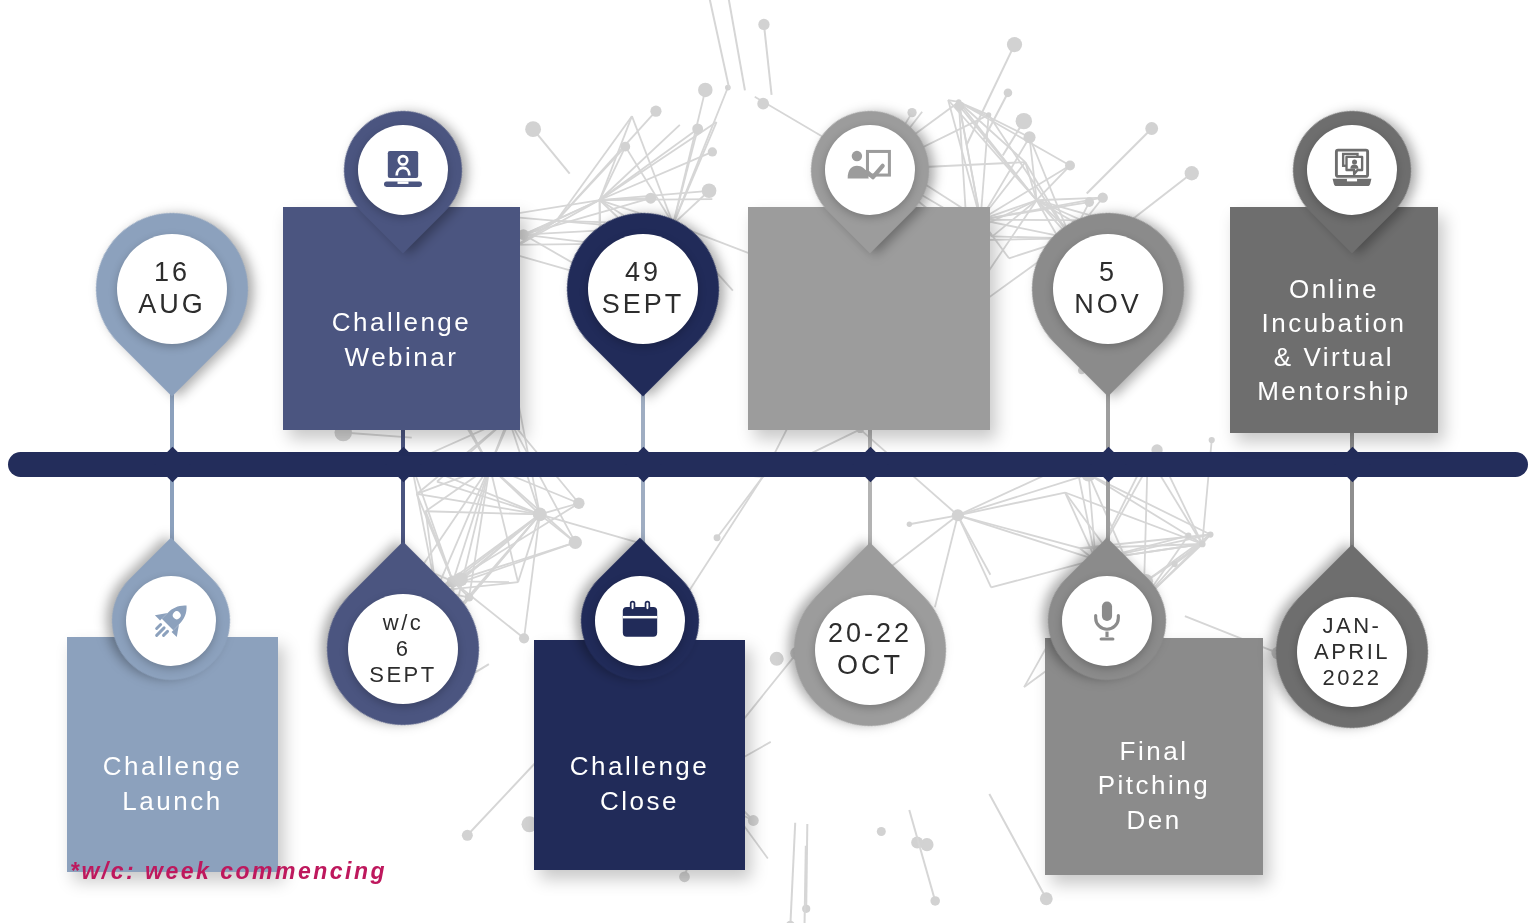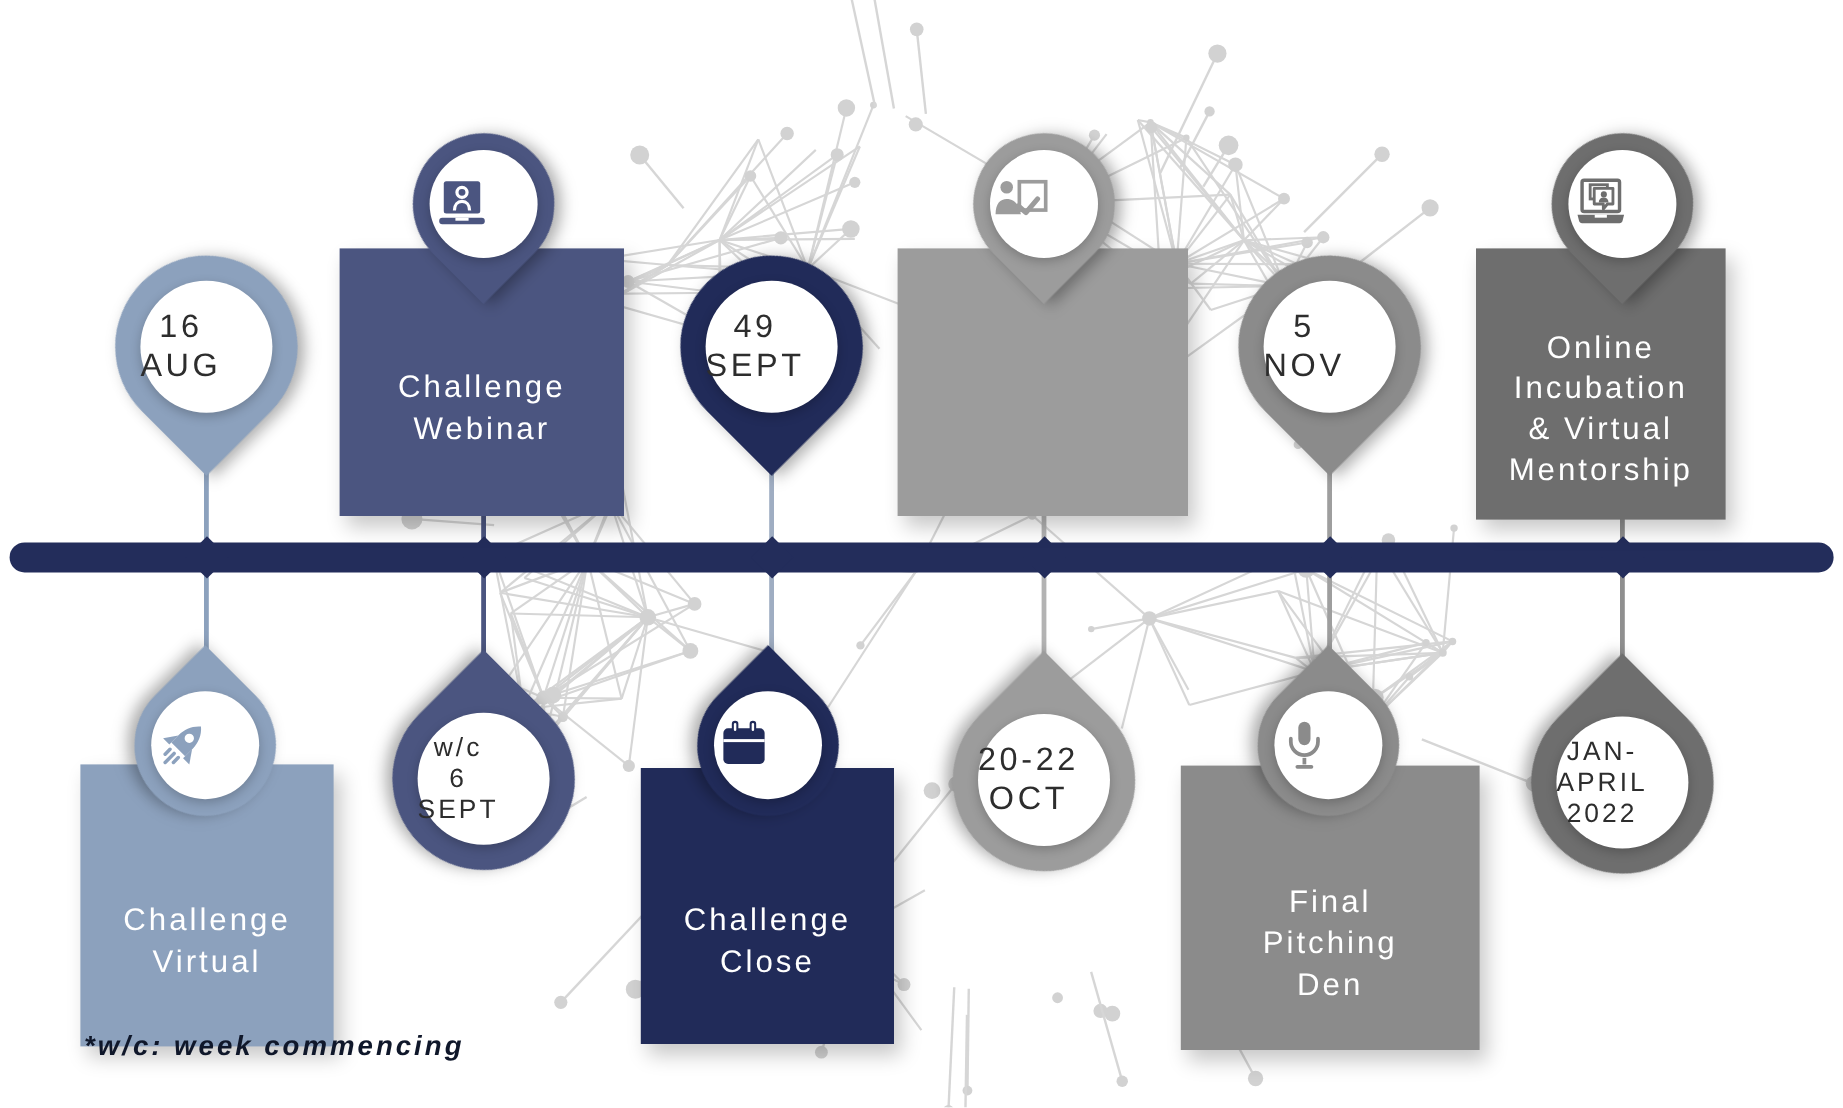--- a/index.html
+++ b/index.html
@@ -20,36 +20,36 @@
     transform:rotate(45deg);top:452px;z-index:2;}
   .connector{position:absolute;width:4px;z-index:1;}
   
   .pin{position:absolute;z-index:4;}
   .pin-lg{width:152px;height:152px;}
   .pin-sm{width:118px;height:118px;}
   .pin-body{position:absolute;inset:0;filter:drop-shadow(3px 5px 6px rgba(0,0,0,.33));}
   .tip-down{border-radius:50% 50% 50% 0;transform:rotate(-45deg);}
   .tip-up{border-radius:50% 50% 50% 0;transform:rotate(135deg);}
   .pin-circle{position:absolute;background:#fff;border-radius:50%;
-    display:flex;align-items:center;
+    display:flex;align-items:center;justify-content:center;
     box-shadow:0 3px 9px rgba(0,0,0,.22);}
   .pin-lg .pin-circle{inset:21px;}
   .pin-sm .pin-circle{inset:14px;}
   .pin-text{text-align:center;color:#2d2d2d;font-weight:500;line-height:1.18;}
   .t2{font-size:27px;letter-spacing:3px;}
   .t3{font-size:22px;letter-spacing:2.5px;}
   
   .event-box{position:absolute;z-index:3;display:flex;align-items:center;justify-content:center;
     box-shadow:6px 9px 16px rgba(0,0,0,.22);}
   .pad-a{padding-top:42px;}
   .pad-b{padding-top:58px;}
   .box-title{color:#ffffff;font-size:26px;letter-spacing:2.5px;line-height:1.33;
     text-align:center;font-weight:500;}
   
-  .footnote{position:absolute;left:70px;top:858px;z-index:3;color:#0f172a;
+  .footnote{position:absolute;left:70px;top:858px;z-index:3;color:#be185d;
     font-size:23px;font-weight:700;font-style:italic;letter-spacing:2.5px;}
   .icon{display:block;}
 </style>
 </head>
 <body>
 
 <div class="stage">
 
   <svg id="net" width="1536" height="923">
       <line x1="436.11703421246506" y1="590.8127354155523" x2="539.7854899635714" y2="514.3965913903276" stroke="#d6d6d6" stroke-width="1.8"></line>
@@ -559,21 +559,21 @@
         <path d="M30 30.5 C30 27.3 32 25.6 34.8 25.6 C37.6 25.6 39.6 27.3 39.6 30.5 Z" fill="currentColor"></path>
         <path d="M9 42.5 H55 L53.5 48.5 C53.2 50 52 51 50.5 51 H13.5 C12 51 10.8 50 10.5 48.5 Z" fill="currentColor"></path>
         <rect x="26" y="42.5" width="12" height="3" fill="#fff"></rect>
       </svg>
     </div>
   </div>
 
   <div class="event-box c-lb pad-b" style="left:67px;top:637px;width:211px;height:177px">
     <div class="box-title">
       <div>Challenge</div>
-      <div>Virtual</div>
+      <div>Launch</div>
     </div>
   </div>
   <div class="pin pin-sm" style="left:112px;top:562px">
     <div class="pin-body tip-up c-lb"></div>
     <div class="pin-circle i-lb">
       <svg class="icon" width="52" height="52" viewBox="0 0 64 64">
         <g transform="rotate(45 32 32)">
           <path d="M32 5 C39 11 42 19 42 27 V38 H22 V27 C22 19 25 11 32 5 Z" fill="currentColor"></path>
           <circle cx="32" cy="22" r="4.8" fill="#fff"></circle>
           <path d="M22 28 L13 41 H22 Z" fill="currentColor"></path>
@@ -618,21 +618,21 @@
   <div class="pin pin-lg" style="left:794px;top:574px">
     <div class="pin-body tip-up c-g1"></div>
     <div class="pin-circle">
       <div class="pin-text t2">
         <div>20-22</div>
         <div>OCT</div>
       </div>
     </div>
   </div>
 
-  <div class="event-box c-g2 pad-b" style="left:984px;top:638px;width:249px;height:179px">
+  <div class="event-box c-g2 pad-b" style="left:1045px;top:638px;width:218px;height:179px">
     <div class="box-title">
       <div>Final</div>
       <div>Pitching</div>
       <div>Den</div>
     </div>
   </div>
   <div class="pin pin-sm" style="left:1048px;top:562px">
     <div class="pin-body tip-up c-g2"></div>
     <div class="pin-circle i-g2">
       <svg class="icon" width="50" height="50" viewBox="0 0 64 64">

